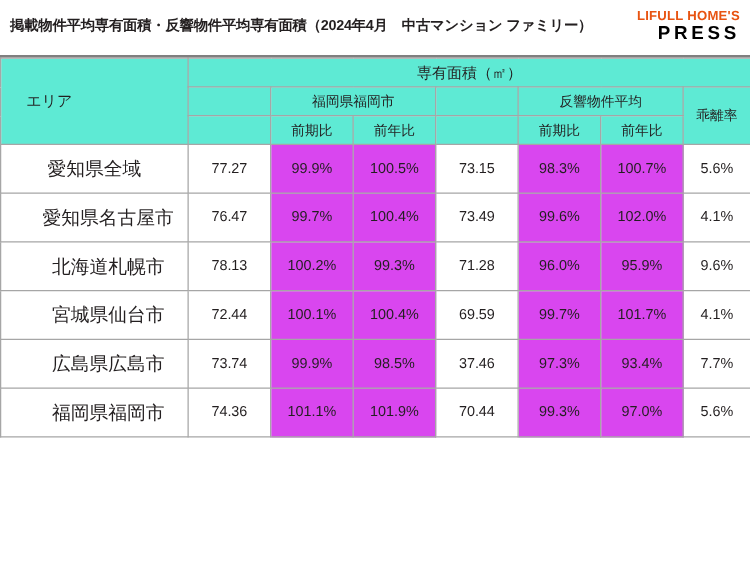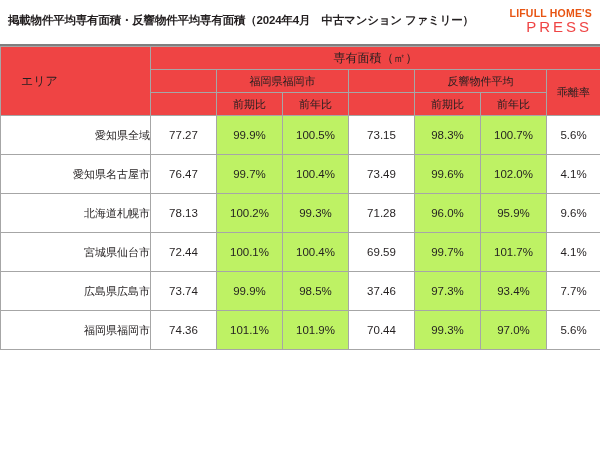--- a/index.html
+++ b/index.html
@@ -46,22 +46,22 @@
   }
   .logo-top {
     font-size: 10.5px;
     font-weight: bold;
     color: #e85412;
     letter-spacing: 0.2px;
     white-space: nowrap;
   }
   .logo-bottom {
     font-size: 15px;
-    font-weight: normal;
-    color: #ef4444;
+    font-weight: bold;
+    color: #000000;
     letter-spacing: 3px;
     white-space: nowrap;
   }
   .header-rule {
     position: absolute;
     left: 0;
     right: 0;
     bottom: 0;
     height: 2px;
     background: #7f7f7f;
@@ -73,56 +73,56 @@
     table-layout: fixed;
     font-size: 11px;
   }
   table.data td, table.data th {
     border: 1px solid #a6a6a6;
     padding: 0;
     font-weight: normal;
     color: #231f20;
   }
   .hdr {
-    background: #ef4444;
+    background: #5eead4;
     text-align: center;
     vertical-align: middle;
     font-size: 11px;
     height: 22px;
     margin-top: 24px;
   }
   .hdr.big {
     font-size: 12px;
   }
   .hdr.area {
     text-align: left;
     padding-left: 20px;
     font-size: 12px;
   }
   .cell-area {
     height: 38px;
-    text-align: right;
+    text-align: center;
     vertical-align: middle;
     padding-left: 8px;
-    font-size: 11px;
+    font-size: 15px;
     white-space: nowrap;
   }
   .cell-area.indent {
     padding-left: 22px;
   }
   .num {
     text-align: center;
     vertical-align: middle;
     padding-right: 7px;
     height: 38px;
     font-size: 11.5px;
     white-space: nowrap;
   }
   .shade {
-    background: #bef264;
+    background: #d946ef;
   }
   .noborder-top { border-top: none; }
   .noborder-bottom { border-bottom: none; }
 </style>
 </head>
 <body>
 
 <div class="page">
 
   <div class="header">

